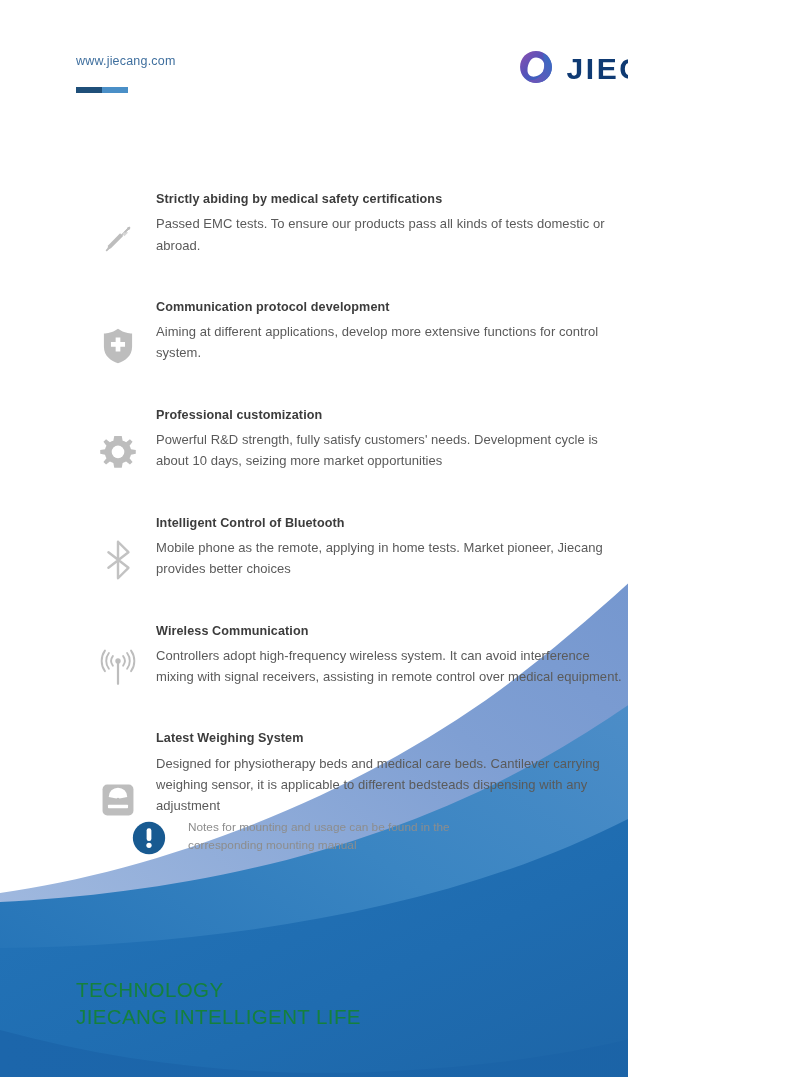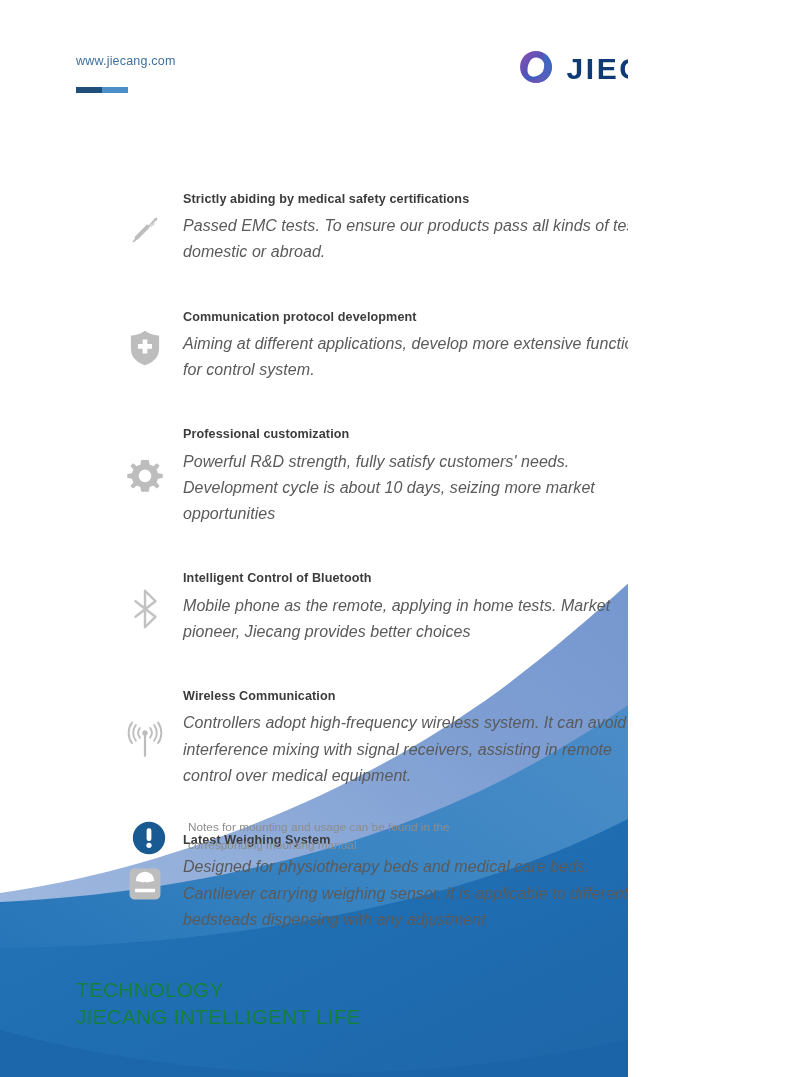--- a/index.html
+++ b/index.html
@@ -27,30 +27,30 @@
   .logo { position:absolute; right:76px; top:50px; display:flex; align-items:flex-end; gap:13px; }
   .logo-mark { width:34px; height:34px; display:block; }
   .logo-text {
     font-size:30px; font-weight:bold; color:#0f3a73;
     letter-spacing:2.6px; line-height:1; white-space:nowrap;
     font-family:"Liberation Sans", sans-serif;
   }
 
   
   .features { position:absolute; left:0; top:190px; width:794px; z-index:2; }
-  .feature { position:relative; display:flex; align-items:center; padding-left:117px; }
+  .feature { position:relative; display:flex; align-items:flex-end; padding-left:90px; }
   .feat-icon { width:56px; flex:0 0 56px; display:flex; justify-content:center; padding-top:4px; }
   .feat-icon svg { display:block; }
   .feat-body { flex:1; padding-left:10px; max-width:480px; }
   .feat-title {
     font-size:12.6px; font-weight:bold; color:#3c3c3c;
     letter-spacing:.1px; line-height:1.45; margin-bottom:5px;
   }
   .feat-desc {
-    font-size:16px; color:#5a5a5a; line-height:1.64; letter-spacing:.05px;font-style:italic;
+    font-size:13px; color:#5a5a5a; line-height:1.64; letter-spacing:.05px;
   }
 
   
   .notes {
     position:absolute; left:132px; top:818px; z-index:2;
     display:flex; align-items:flex-start; gap:18px;
   }
   .notes-icon { flex:0 0 38px; padding-top:3px; }
   .notes-text { font-size:11.8px; color:#8d8d8d; line-height:1.56; max-width:330px; }
 

